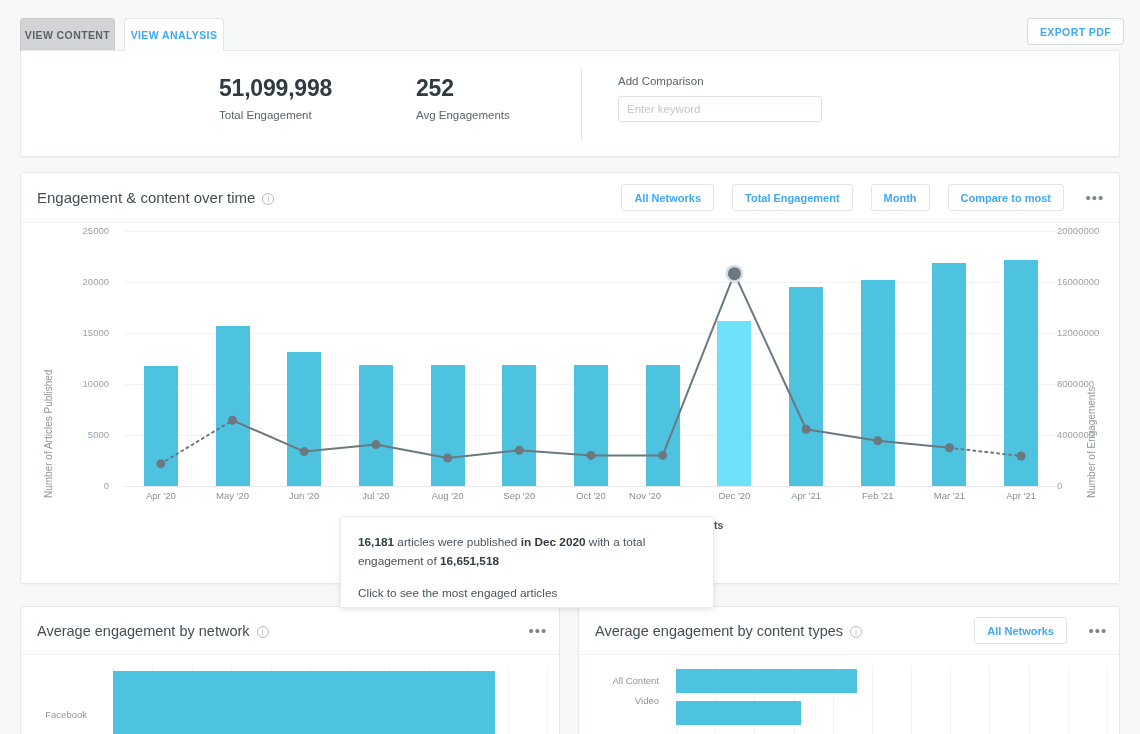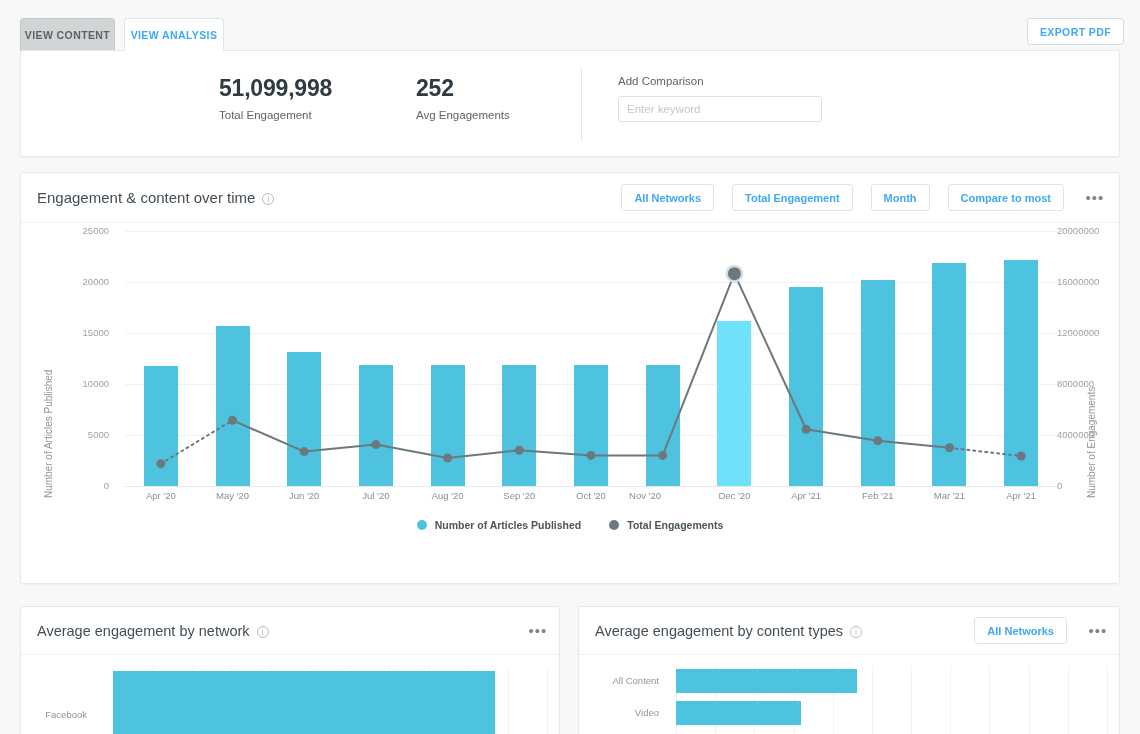--- a/index.html
+++ b/index.html
@@ -230,20 +230,26 @@
           <circle cx="570" cy="232.4" r="4.5" fill="#6b7880"></circle>
           <circle cx="641.6923076923076" cy="232.4" r="4.5" fill="#6b7880"></circle>
           <circle cx="713.3846153846154" cy="50.693145499999986" r="9" fill="#d7dde1"></circle>
           <circle cx="713.3846153846154" cy="50.693145499999986" r="6.5" fill="#6b7880"></circle>
           <circle cx="785.0769230769231" cy="206.2625" r="4.5" fill="#6b7880"></circle>
           <circle cx="856.7692307692307" cy="217.7375" r="4.5" fill="#6b7880"></circle>
           <circle cx="928.4615384615385" cy="224.75" r="4.5" fill="#6b7880"></circle>
           <circle cx="1000.1538461538462" cy="233.0375" r="4.5" fill="#6b7880"></circle>
         </svg>
 
+      <div class="tooltip">
+        <div class="line1">
+          <b>16,181</b><span> articles were published </span><b>in Dec 2020</b><span> with a total engagement of </span><b>16,651,518</b>
+        </div>
+        <div class="line2">Click to see the most engaged articles</div>
+      </div>
 
       <div class="legend">
         <div class="legend-item">
           <span class="dot" style="background: rgb(78, 195, 224);"></span>
           <span class="legend-lbl">Number of Articles Published</span>
         </div>
         <div class="legend-item">
           <span class="dot" style="background: rgb(107, 120, 128);"></span>
           <span class="legend-lbl">Total Engagements</span>
         </div>
@@ -341,17 +347,17 @@
         <div class="vgrid" style="left: 292.909px; top: 10px; height: 100px;"></div>
         <div class="vgrid" style="left: 332.091px; top: 10px; height: 100px;"></div>
         <div class="vgrid" style="left: 371.273px; top: 10px; height: 100px;"></div>
         <div class="vgrid" style="left: 410.455px; top: 10px; height: 100px;"></div>
         <div class="vgrid" style="left: 449.636px; top: 10px; height: 100px;"></div>
         <div class="vgrid" style="left: 488.818px; top: 10px; height: 100px;"></div>
         <div class="vgrid" style="left: 528px; top: 10px; height: 100px;"></div>
         <div class="hbar" style="left: 97px; top: 14px; width: 181.02px; height: 24px;"></div>
         <div class="hlabel" style="left: 8px; width: 72px; top: 20px;">All Content</div>
         <div class="hbar" style="left: 97px; top: 46px; width: 124.99px; height: 24px;"></div>
-        <div class="hlabel" style="left: 8px; width: 72px; top: 52px;">Video</div>
+        <div class="hlabel" style="left: 8px; width: 72px; top: 40px;">Video</div>
       </div>
   </div>
 
 </div>
 
 </body></html>

